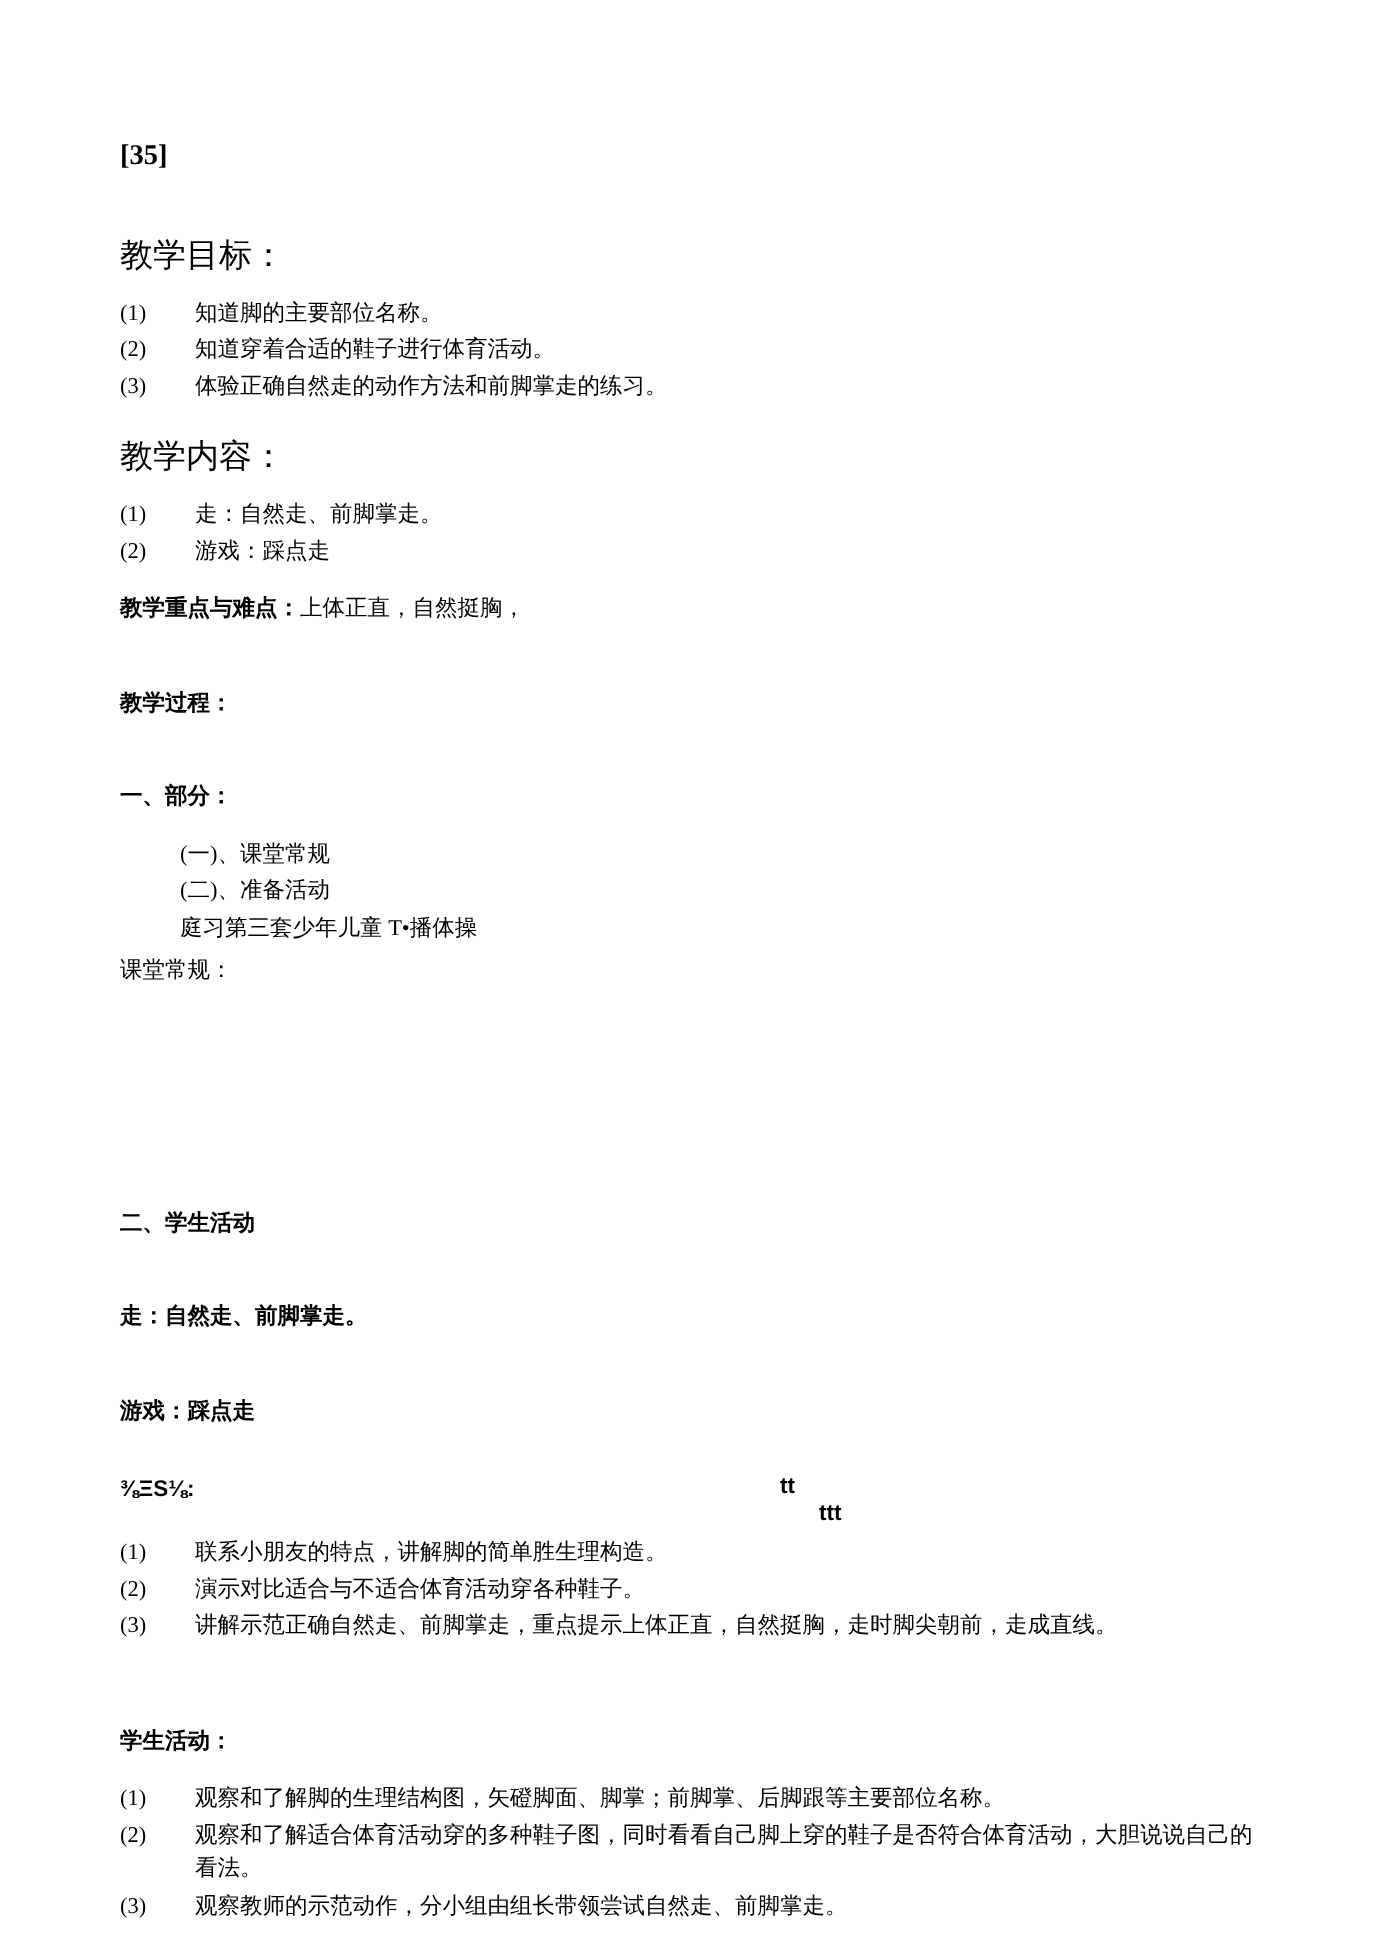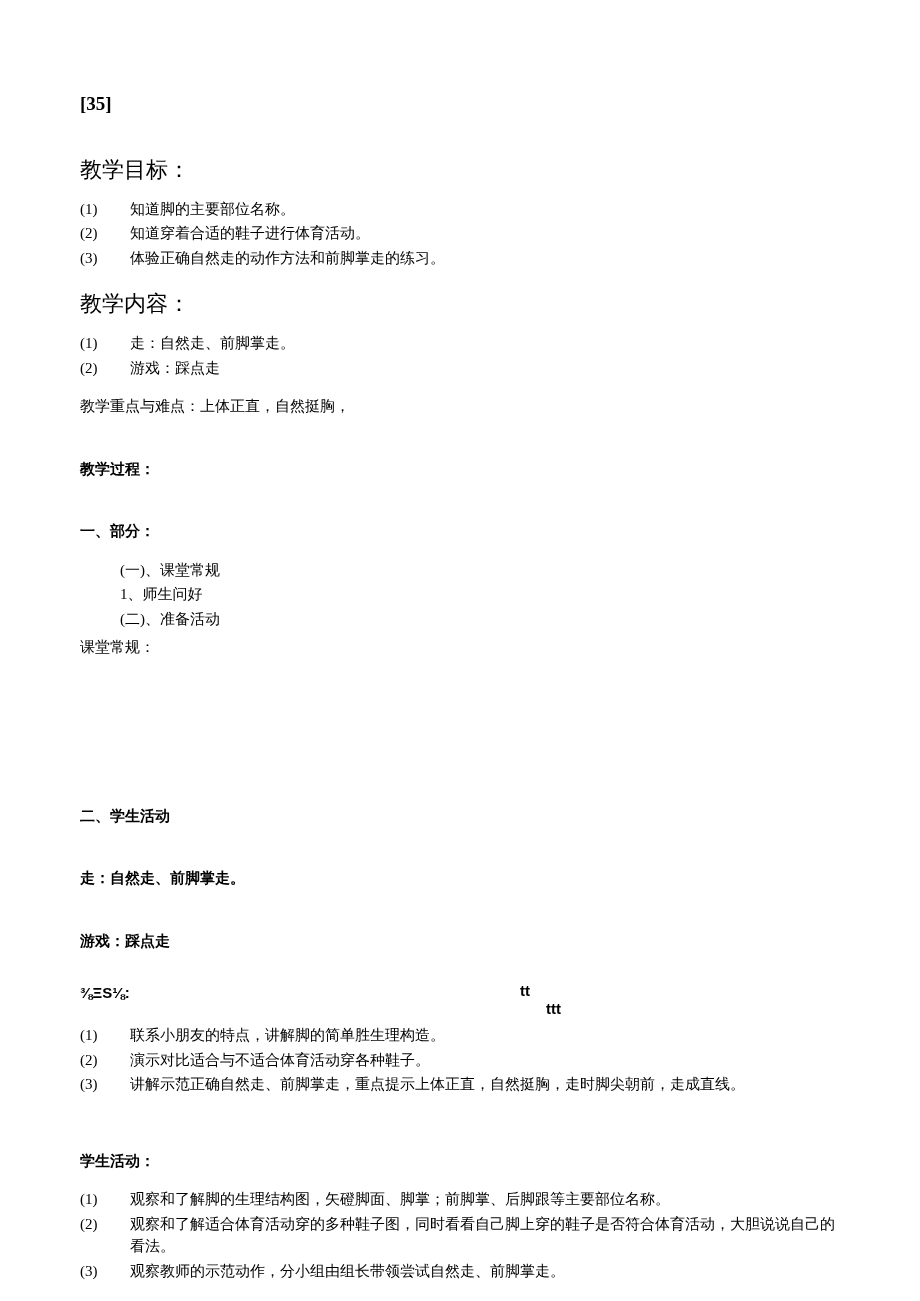--- a/index.html
+++ b/index.html
@@ -40,21 +40,21 @@
     flex: 0 0 50px;
   }
   .ol-paren .txt {
     flex: 1;
   }
   .bold-line {
     font-weight: bold;
     margin: 16px 0;
   }
   .bold-inline {
-    font-weight: normal;
+    font-weight: bold;
   }
   .indent-block {
     margin-left: 40px;
     margin-top: 6px;
     margin-bottom: 6px;
   }
   .indent-block div {
     margin: 2px 0;
   }
   .sub-indent {
@@ -121,22 +121,22 @@
 <div class="gap-small"></div>
 
 <div class="bold-line">教学过程：</div>
 
 <div class="gap-small"></div>
 
 <div class="bold-line">一、部分：</div>
 
 <div class="indent-block">
   <div>(一)、课堂常规</div>
-  <div class="sub-indent">1、师生问好</div>
   <div>(二)、准备活动</div>
+  <div class="sub-indent">庭习第三套少年儿童 T•播体操</div>
 </div>
 
 <div>课堂常规：</div>
 
 <div class="gap-large"></div>
 
 <div class="bold-line">二、学生活动</div>
 
 <div class="gap-small"></div>
 

